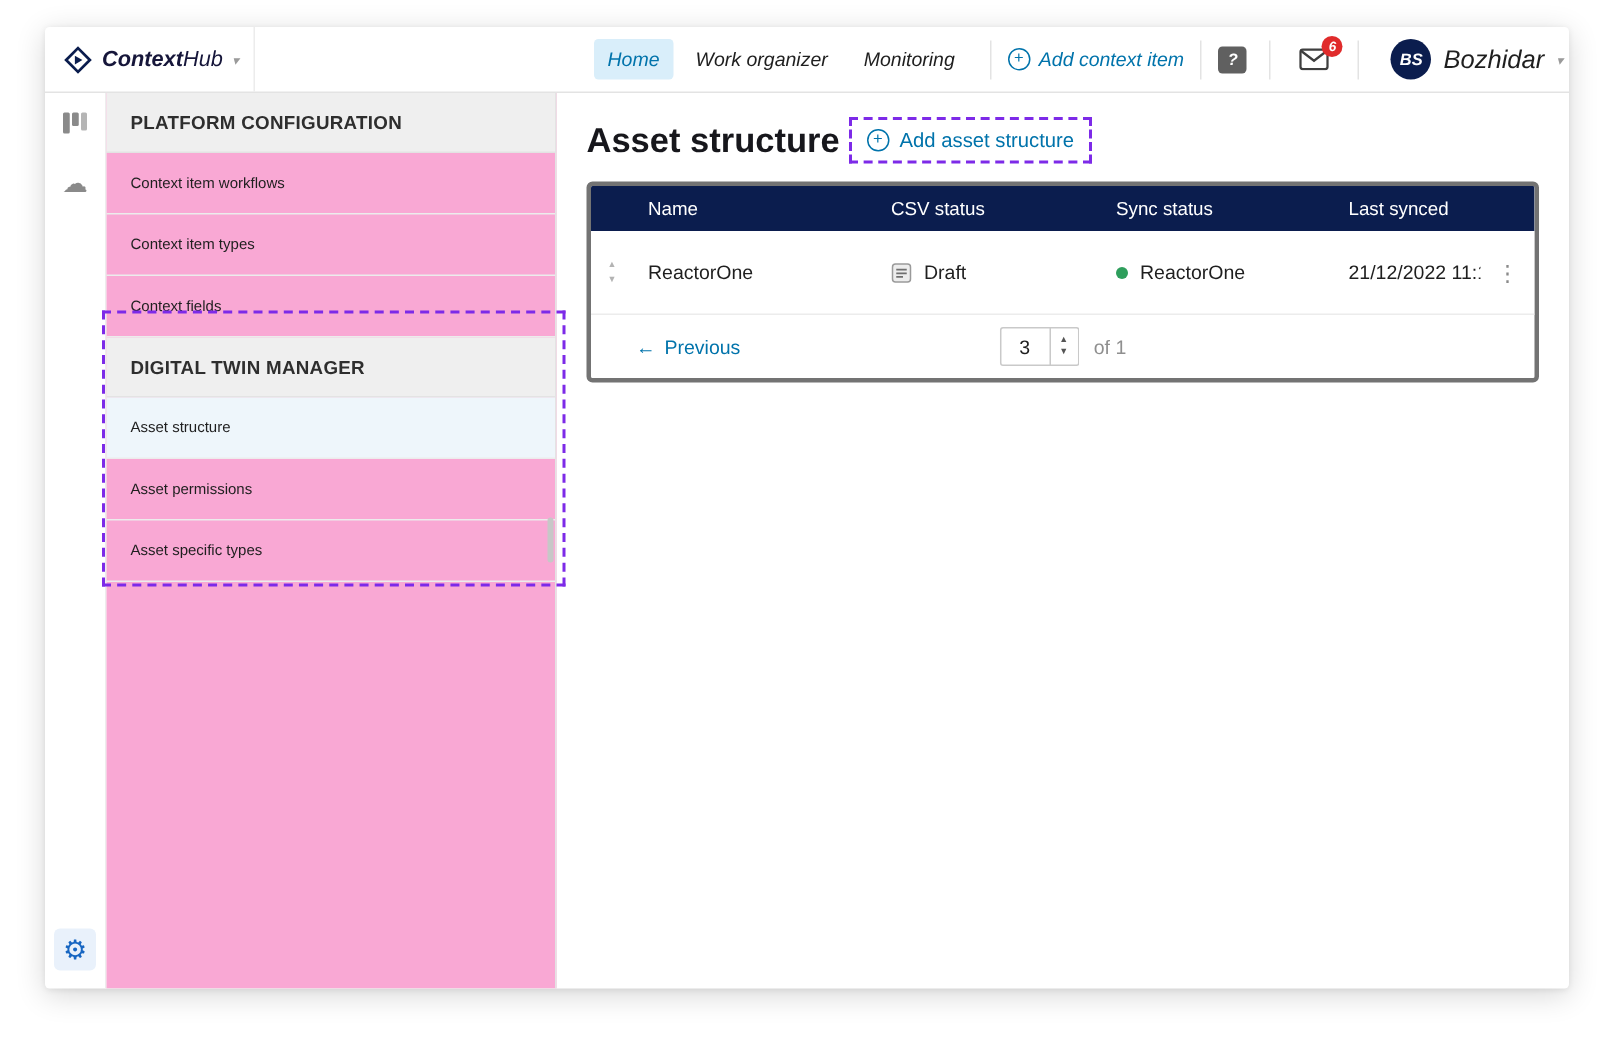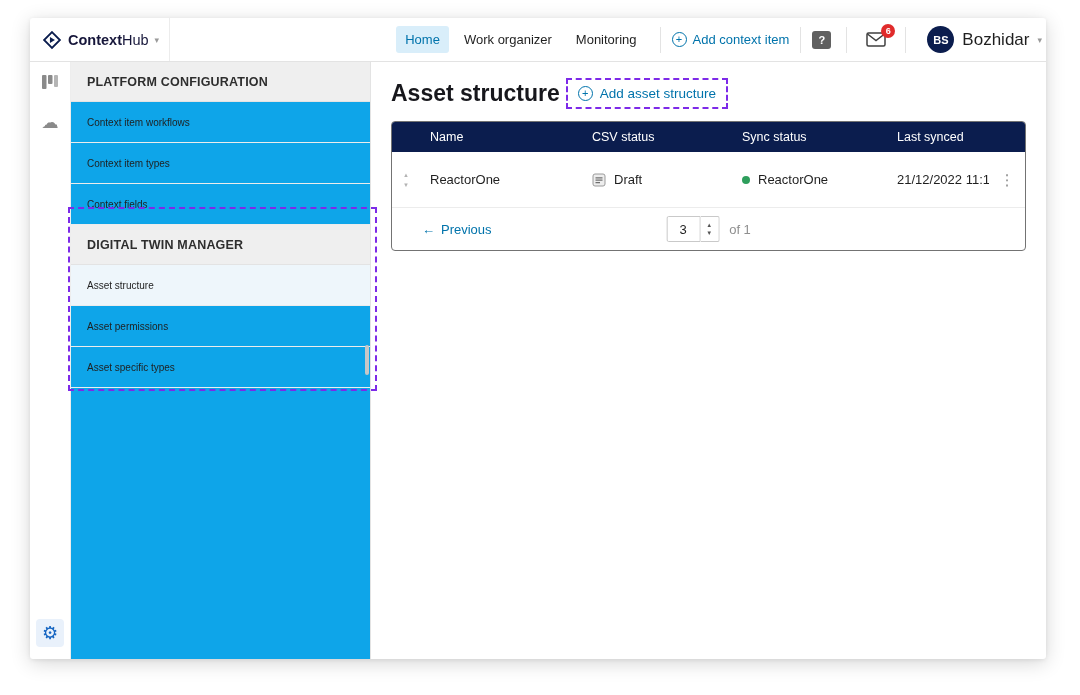--- a/index.html
+++ b/index.html
@@ -2,21 +2,21 @@
 <html><head>
 <meta charset="utf-8">
 <style>
   * { margin:0; padding:0; box-sizing:border-box; }
   html,body { width:1080px; height:695px; }
   body { background:#ffffff; font-family:"Liberation Sans", sans-serif; position:relative; overflow:hidden; }
   .app-window { position:absolute; left:30px; top:18px; width:1016px; height:641px; background:#fff; border-radius:3px;
     box-shadow:0 4px 20px rgba(0,0,0,0.16), 0 1px 4px rgba(0,0,0,0.08); display:flex; flex-direction:column; overflow:hidden; }
 
   
-  .topbar { flex:0 0 44px; border-bottom:1px solid #e3e3e3; display:flex; align-items:center; }
+  .topbar { flex:0 0 44px; border-bottom:1px solid #e3e3e3; display:flex; align-items:center;font-style:italic; }
   .brand { width:140px; height:100%; display:flex; align-items:center; gap:6px; padding:0 12px; border-right:1px solid #ececec; }
   .brand-text { font-size:14.5px; color:#16163a; white-space:nowrap; }
   .brand-bold { font-weight:bold; }
   .brand-caret { margin-left:auto; color:#9a9a9a; font-size:9px; cursor:pointer; }
   .topbar-right { margin-left:auto; display:flex; align-items:center; padding-right:4px; }
   .nav-item { font-size:13px; color:#1f1f1f; padding:6px 9px; margin:0 3px; border-radius:3px; cursor:pointer; white-space:nowrap; }
   .nav-item.active { background:#d9eefa; color:#0073ab; }
   .vr { width:1px; height:26px; background:#e3e3e3; margin:0 11px; }
   .add-context { display:flex; align-items:center; gap:6px; color:#0073ab; font-size:13px; cursor:pointer; white-space:nowrap; }
   .plus-circle { width:15px; height:15px; border:1.4px solid #0073ab; border-radius:50%; display:flex; align-items:center; justify-content:center; font-size:11px; line-height:1; }
@@ -29,35 +29,35 @@
   .user-caret { color:#9a9a9a; font-size:9px; }
 
   
   .app-body { flex:1; display:flex; min-height:0; position:relative; }
   .rail { flex:0 0 40px; border-right:1px solid #ededed; display:flex; flex-direction:column; align-items:center; }
   .rail-btn { width:40px; height:40px; display:flex; align-items:center; justify-content:center; cursor:pointer; }
   .rail-gear { margin-top:auto; margin-bottom:12px; width:28px; height:28px; border-radius:4px; background:#e9f1fb; color:#1766c2; font-size:18px; line-height:1; display:flex; align-items:center; justify-content:center; cursor:pointer; }
   .cloud-glyph { font-size:17px; color:#8a8a8a; line-height:1; }
 
   
-  .sidebar { flex:0 0 300px; border-right:1px solid #e3e3e3; background:#0ea5e9; position:relative; }
+  .sidebar { flex:0 0 300px; border-right:1px solid #e3e3e3; background:#f9a8d4; position:relative; }
   .section-header { height:40px; background:#efefef; border-bottom:1px solid #e3e3e3; display:flex; align-items:center; padding:0 16px; font-size:12.5px; font-weight:bold; color:#2e2e2e; letter-spacing:0.2px; }
   .side-item { height:41px; display:flex; align-items:center; padding:0 16px; font-size:10px; color:#1f1f1f; border-bottom:1px solid #ececec; cursor:pointer; }
   .side-item.active { background:#eef6fb; }
   .scroll-thumb { position:absolute; right:1px; top:283px; width:4px; height:30px; border-radius:2px; background:#c7c7c7; cursor:pointer; }
   .annotation-box { position:absolute; border:2px dashed #7d2ae8; pointer-events:none; z-index:6; }
   .annotation-sidebar { left:38px; top:145px; width:309px; height:184px; }
 
   
   .main { flex:1; padding:16px 20px 0; min-width:0; }
   .title-row { display:flex; align-items:center; gap:6px; margin-bottom:12px; }
   .page-title { font-size:23px; font-weight:bold; color:#17171c; }
   .annotation-add { border:2px dashed #7d2ae8; padding:6px 10px; }
   .add-asset { display:flex; align-items:center; gap:7px; color:#0073ab; font-size:13.5px; cursor:pointer; white-space:nowrap; }
-  .table-card { border:1px solid #737373; border-radius:4px; overflow:hidden; }
+  .table-card { border:3px solid #737373; border-radius:4px; overflow:hidden; }
   .thead, .trow { display:grid; grid-template-columns:28px 162px 150px 155px 1fr 36px; align-items:center; }
   .thead { background:#0b1d4e; height:30px; color:#fff; font-size:12.5px; }
   .th { padding:0 10px; white-space:nowrap; }
   .trow { height:56px; border-bottom:1px solid #ececec; font-size:13px; color:#1f1f1f; background:#fff; }
   .cell { padding:0 10px; display:flex; align-items:center; gap:8px; white-space:nowrap; overflow:hidden; }
   .sort-handle { display:flex; flex-direction:column; align-items:center; gap:4px; color:#b3b3b3; font-size:6px; line-height:1; cursor:grab; margin:0 auto; }
   .status-dot { width:8px; height:8px; border-radius:50%; background:#2e9e5c; flex:0 0 8px; }
   .row-menu { color:#8a8a8a; font-size:15px; text-align:center; cursor:pointer; }
   .tfoot { height:42px; display:flex; align-items:center; position:relative; padding:0 16px; }
   .prev-link { display:flex; align-items:center; gap:6px; color:#0073ab; font-size:13px; cursor:pointer; margin-left:14px; }

